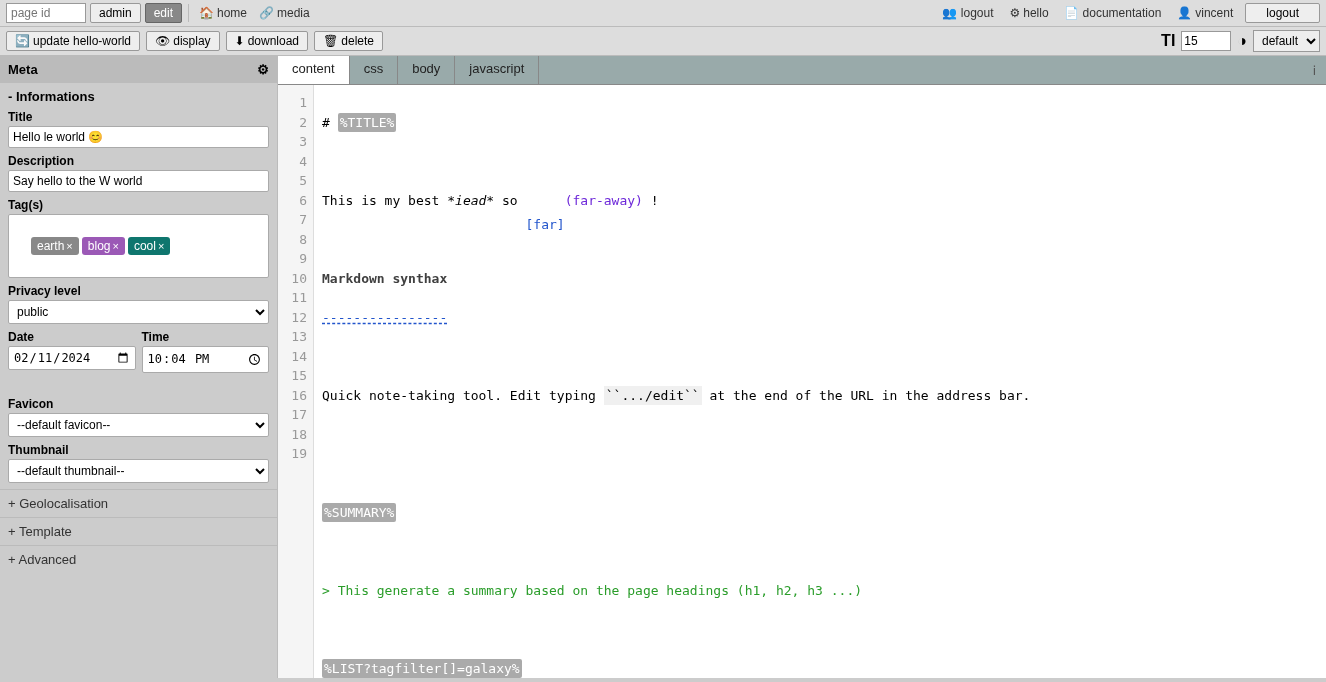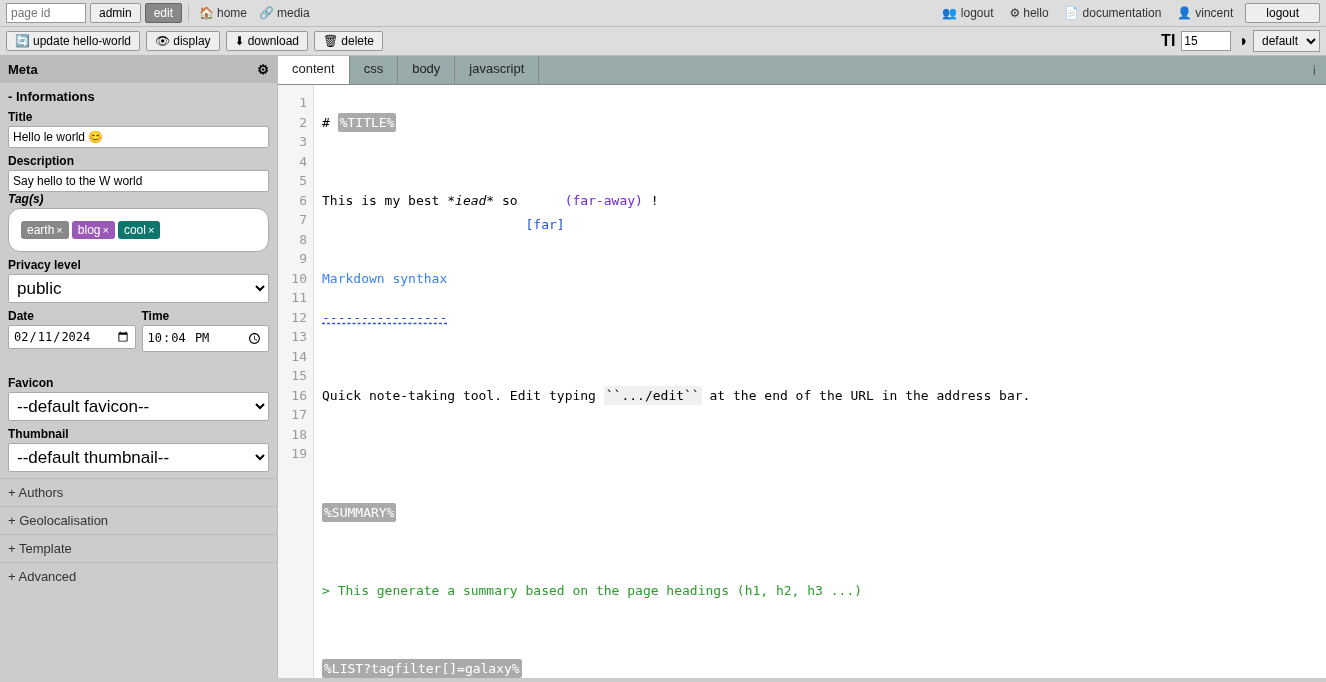--- a/index.html
+++ b/index.html
@@ -64,33 +64,33 @@
     .sidebar-section label {
       display: block; font-size: 12px; font-weight: bold; margin-bottom: 2px;
     }
     .sidebar-section input[type="text"],
     .sidebar-section input[type="date"],
     .sidebar-section input[type="time"] {
       width: 100%; border: 1px solid #aaa; padding: 3px 4px; font-size: 12px;
       background: white; border-radius: 2px;
     }
     .tags-container {
-      display: flex; flex-wrap: wrap; gap: 3px; padding: 12px;
-      background: white; border: 1px solid #aaa; min-height: 28px; border-radius: 12px;
+      display: flex; flex-wrap: wrap; gap: 3px; padding: 22px;
+      background: white; border: 1px solid #aaa; min-height: 28px; border-radius: 2px;
     }
     .tag {
       display: flex; align-items: center; gap: 2px; padding: 2px 6px;
       border-radius: 3px; font-size: 12px; color: white;
     }
     .tag-x { cursor: pointer; font-size: 11px; }
     .tag-earth { background: #888; }
     .tag-blog { background: #9b59b6; }
     .tag-cool { background: #0f766e; }
     .sidebar-section select {
-      width: 100%; padding: 3px 4px; font-size: 17px; border: 1px solid #aaa;
+      width: 100%; padding: 3px 4px; font-size: 12px; border: 1px solid #aaa;
       background: white; border-radius: 2px;
     }
     .date-time-row { display: flex; gap: 6px; }
     .date-time-row > div { flex: 1; }
     .date-time-row input { width: 100%; }
     .collapsible {
       padding: 6px 8px; cursor: pointer; font-size: 13px; color: #333;
       border-top: 1px solid #bbb;
     }
 
@@ -117,21 +117,21 @@
       min-width: 36px;
     }
     .line-numbers div { height: 19.5px; }
     .code-content { padding: 8px; flex: 1; line-height: 1.5; white-space: pre; }
     .code-content .line { height: 19.5px; display: flex; align-items: center; }
 
     
     .hl-gray-bg { background: #aaa; color: white; padding: 0 2px; border-radius: 2px; }
     .hl-green { color: #2a9d2a; }
     .hl-blue { color: #2255cc; margin-top: 48px; }
-    .hl-blue-bold { color: #3b82f6; font-weight: normal; }
+    .hl-blue-bold { color: #404040; font-weight: bold; }
     .hl-blue-underline { color: #2255cc; text-decoration: underline; text-decoration-style: dashed; }
     .hl-orange { color: #6d28d9; }
     .hl-italic { font-style: italic; }
     .hl-code { background: #f0f0f0; padding: 0 2px; }
     .logout-btn {
       padding: 2px 20px; font-size: 12px; border: 1px solid #999;
       background: #eee; cursor: pointer; border-radius: 2px;
     }
   </style>
 </head>
@@ -210,21 +210,21 @@
 
     <div class="sidebar-section">
       <div style="font-weight:bold; margin-bottom:6px;">- Informations</div>
 
       <label>Title</label>
       <input type="text" value="Hello le world 😊" style="">
 
       <label style="margin-top:6px;">Description</label>
       <input type="text" value="Say hello to the W world" style="">
 
-      <label style="font-style:italic;">Tag(s)</label>
+      <label style="margin-top:6px;">Tag(s)</label>
       <div class="tags-container">
         <span class="tag tag-earth">
           earth <span class="tag-x">×</span>
         </span>
         <span class="tag tag-blog">
           blog <span class="tag-x">×</span>
         </span>
         <span class="tag tag-cool">
           cool <span class="tag-x">×</span>
         </span>
@@ -252,21 +252,20 @@
       <select>
         <option>--default favicon--</option>
       </select>
 
       <label style="margin-top:6px;">Thumbnail</label>
       <select>
         <option>--default thumbnail--</option>
       </select>
     </div>
 
-    <div class="collapsible">+ Authors</div>
     <div class="collapsible">+ Geolocalisation</div>
     <div class="collapsible">+ Template</div>
     <div class="collapsible">+ Advanced</div>
   </div>
 
   <div class="editor-area">
     <div class="editor-tabs">
       <div class="editor-tab active">content</div>
       <div class="editor-tab">css</div>
       <div class="editor-tab">body</div>

